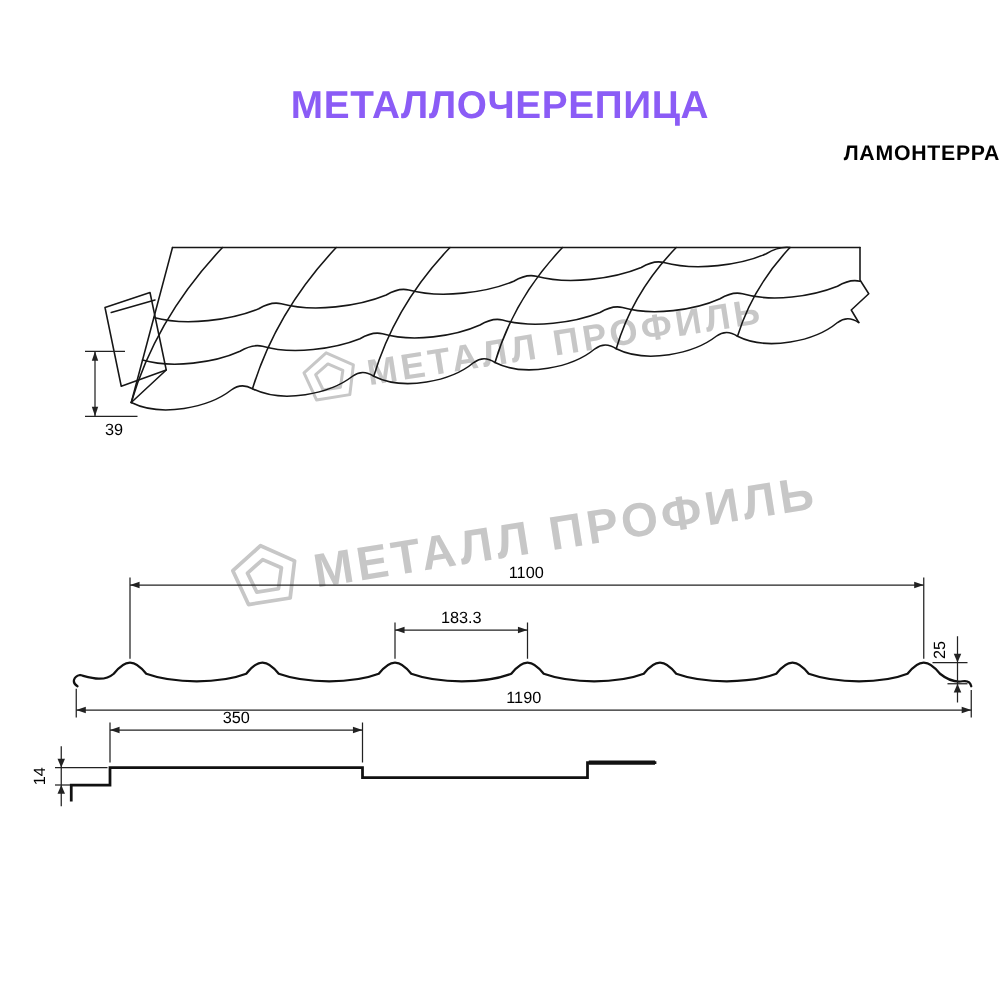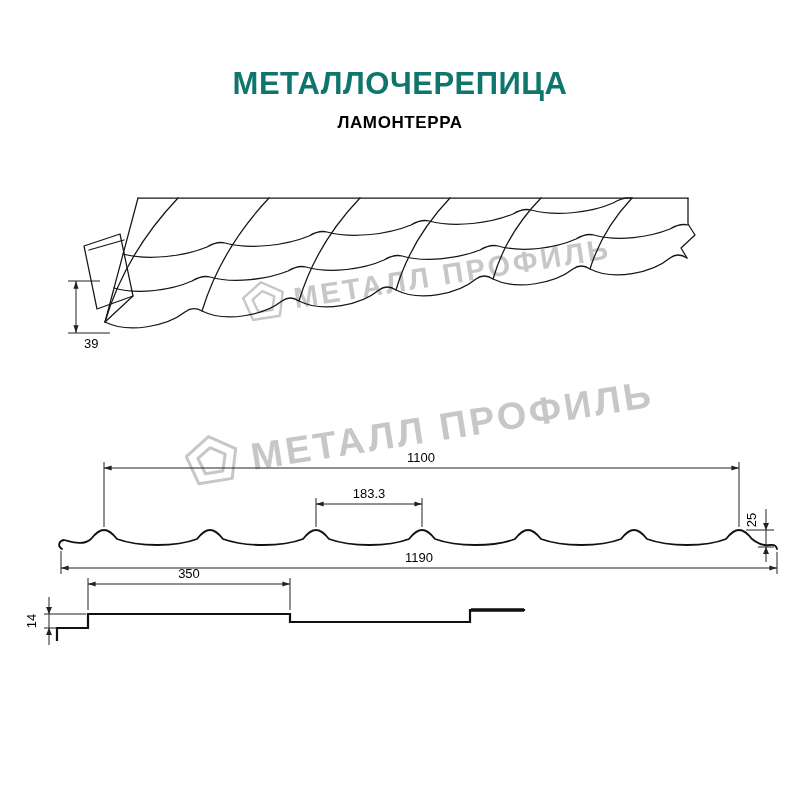--- a/index.html
+++ b/index.html
@@ -1,20 +1,20 @@
 <!DOCTYPE html>
 <html><head>
 <meta charset="utf-8">
 <style>
   html,body{margin:0;padding:0;background:#fff;}
   .page{position:relative;width:800px;height:800px;background:#ffffff;overflow:hidden;
         font-family:"Liberation Sans",sans-serif;}
   .header{position:absolute;top:66px;left:0;width:100%;text-align:center;z-index:3;}
-  .header h1{margin:0;font-size:31px;font-weight:700;letter-spacing:.5px;color:#0f766e;}
-  .header h2{margin:11px 0 0;font-size:17px;font-weight:700;letter-spacing:.6px;color:#000;}
+  .header h1{margin:0;font-size:31px;font-weight:700;letter-spacing:.5px;color:#8b5cf6;}
+  .header h2{margin:11px 0 0;font-size:17px;font-weight:700;letter-spacing:.6px;color:#000;text-align:right;}
   svg.drawing{position:absolute;left:0;top:0;z-index:2;}
   .thin{stroke:#222;stroke-width:1;fill:none;}
   .draw{stroke:#161616;stroke-width:1.25;fill:none;stroke-linejoin:round;stroke-linecap:round;}
   .profile{stroke:#111;stroke-width:1.8;fill:none;stroke-linejoin:round;stroke-linecap:round;}
   .step{stroke:#111;stroke-width:2.2;fill:none;stroke-linejoin:miter;stroke-linecap:square;}
   .dimtext{font-size:13px;fill:#000;font-family:"Liberation Sans",sans-serif;}
   .arrowfill{fill:#222;stroke:none;}
   .wm-shape{stroke:#c7c7c7;stroke-width:2.4;fill:none;stroke-linejoin:round;}
   .wm-text{fill:#c7c7c7;font-weight:700;font-family:"Liberation Sans",sans-serif;letter-spacing:3px;}
 </style>

